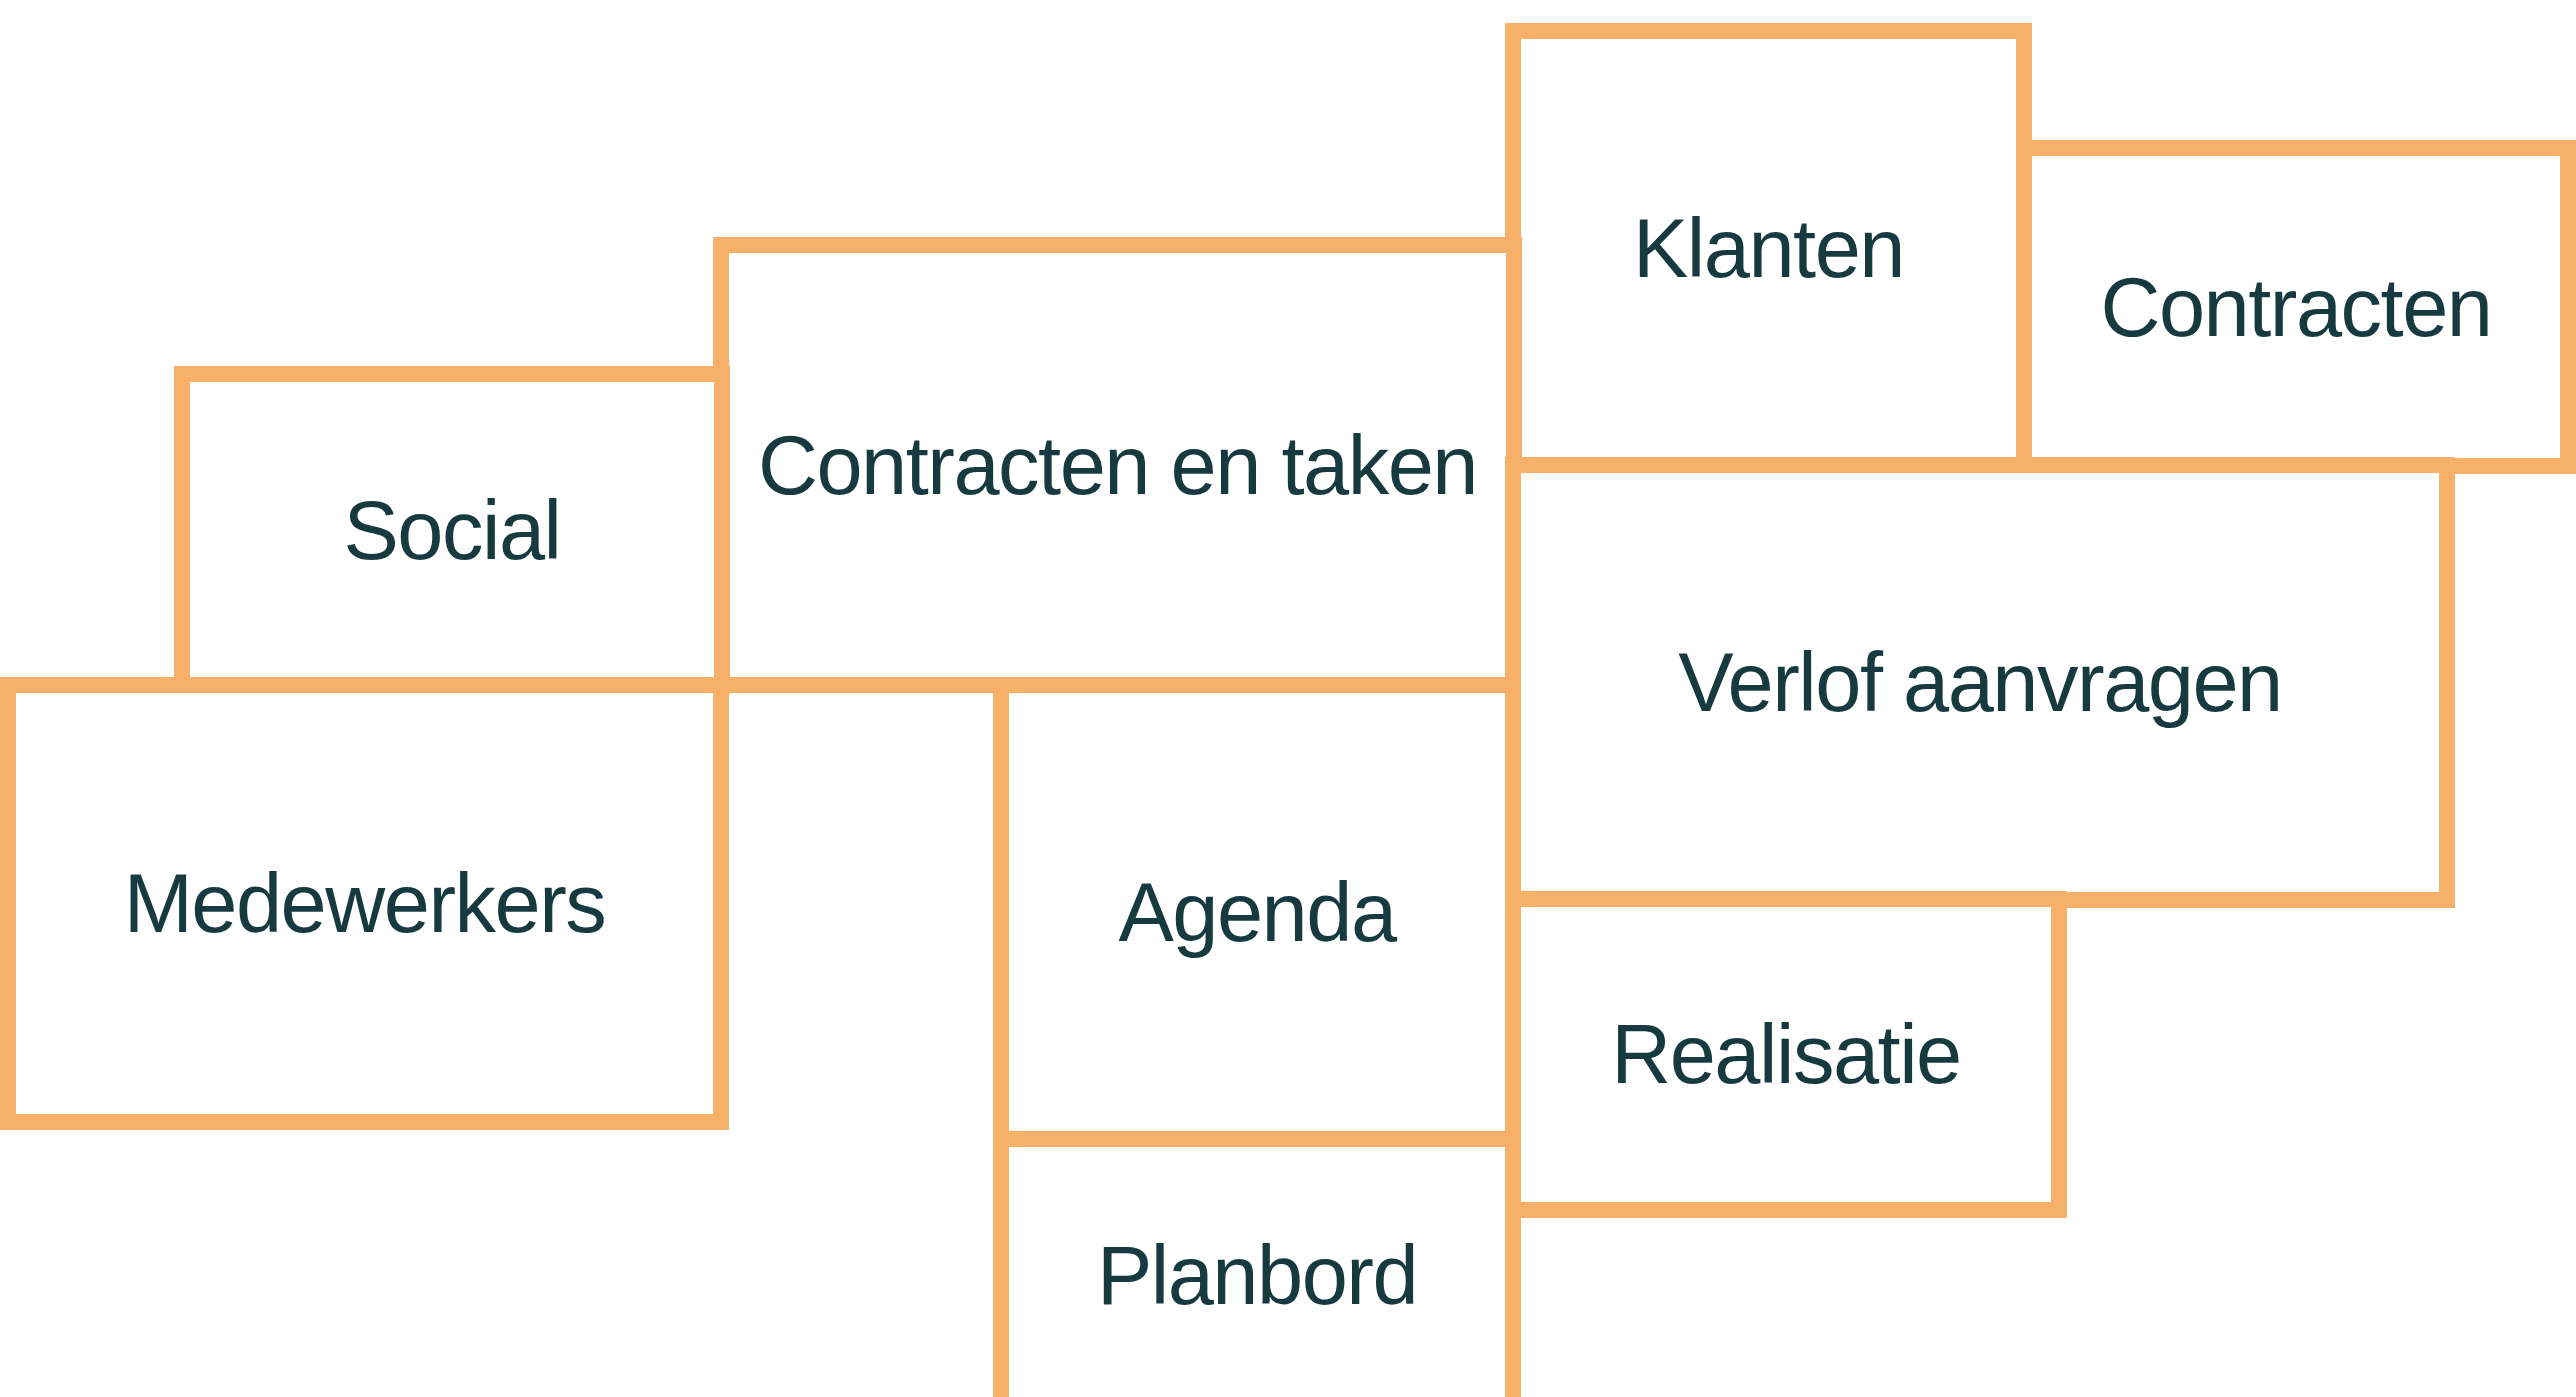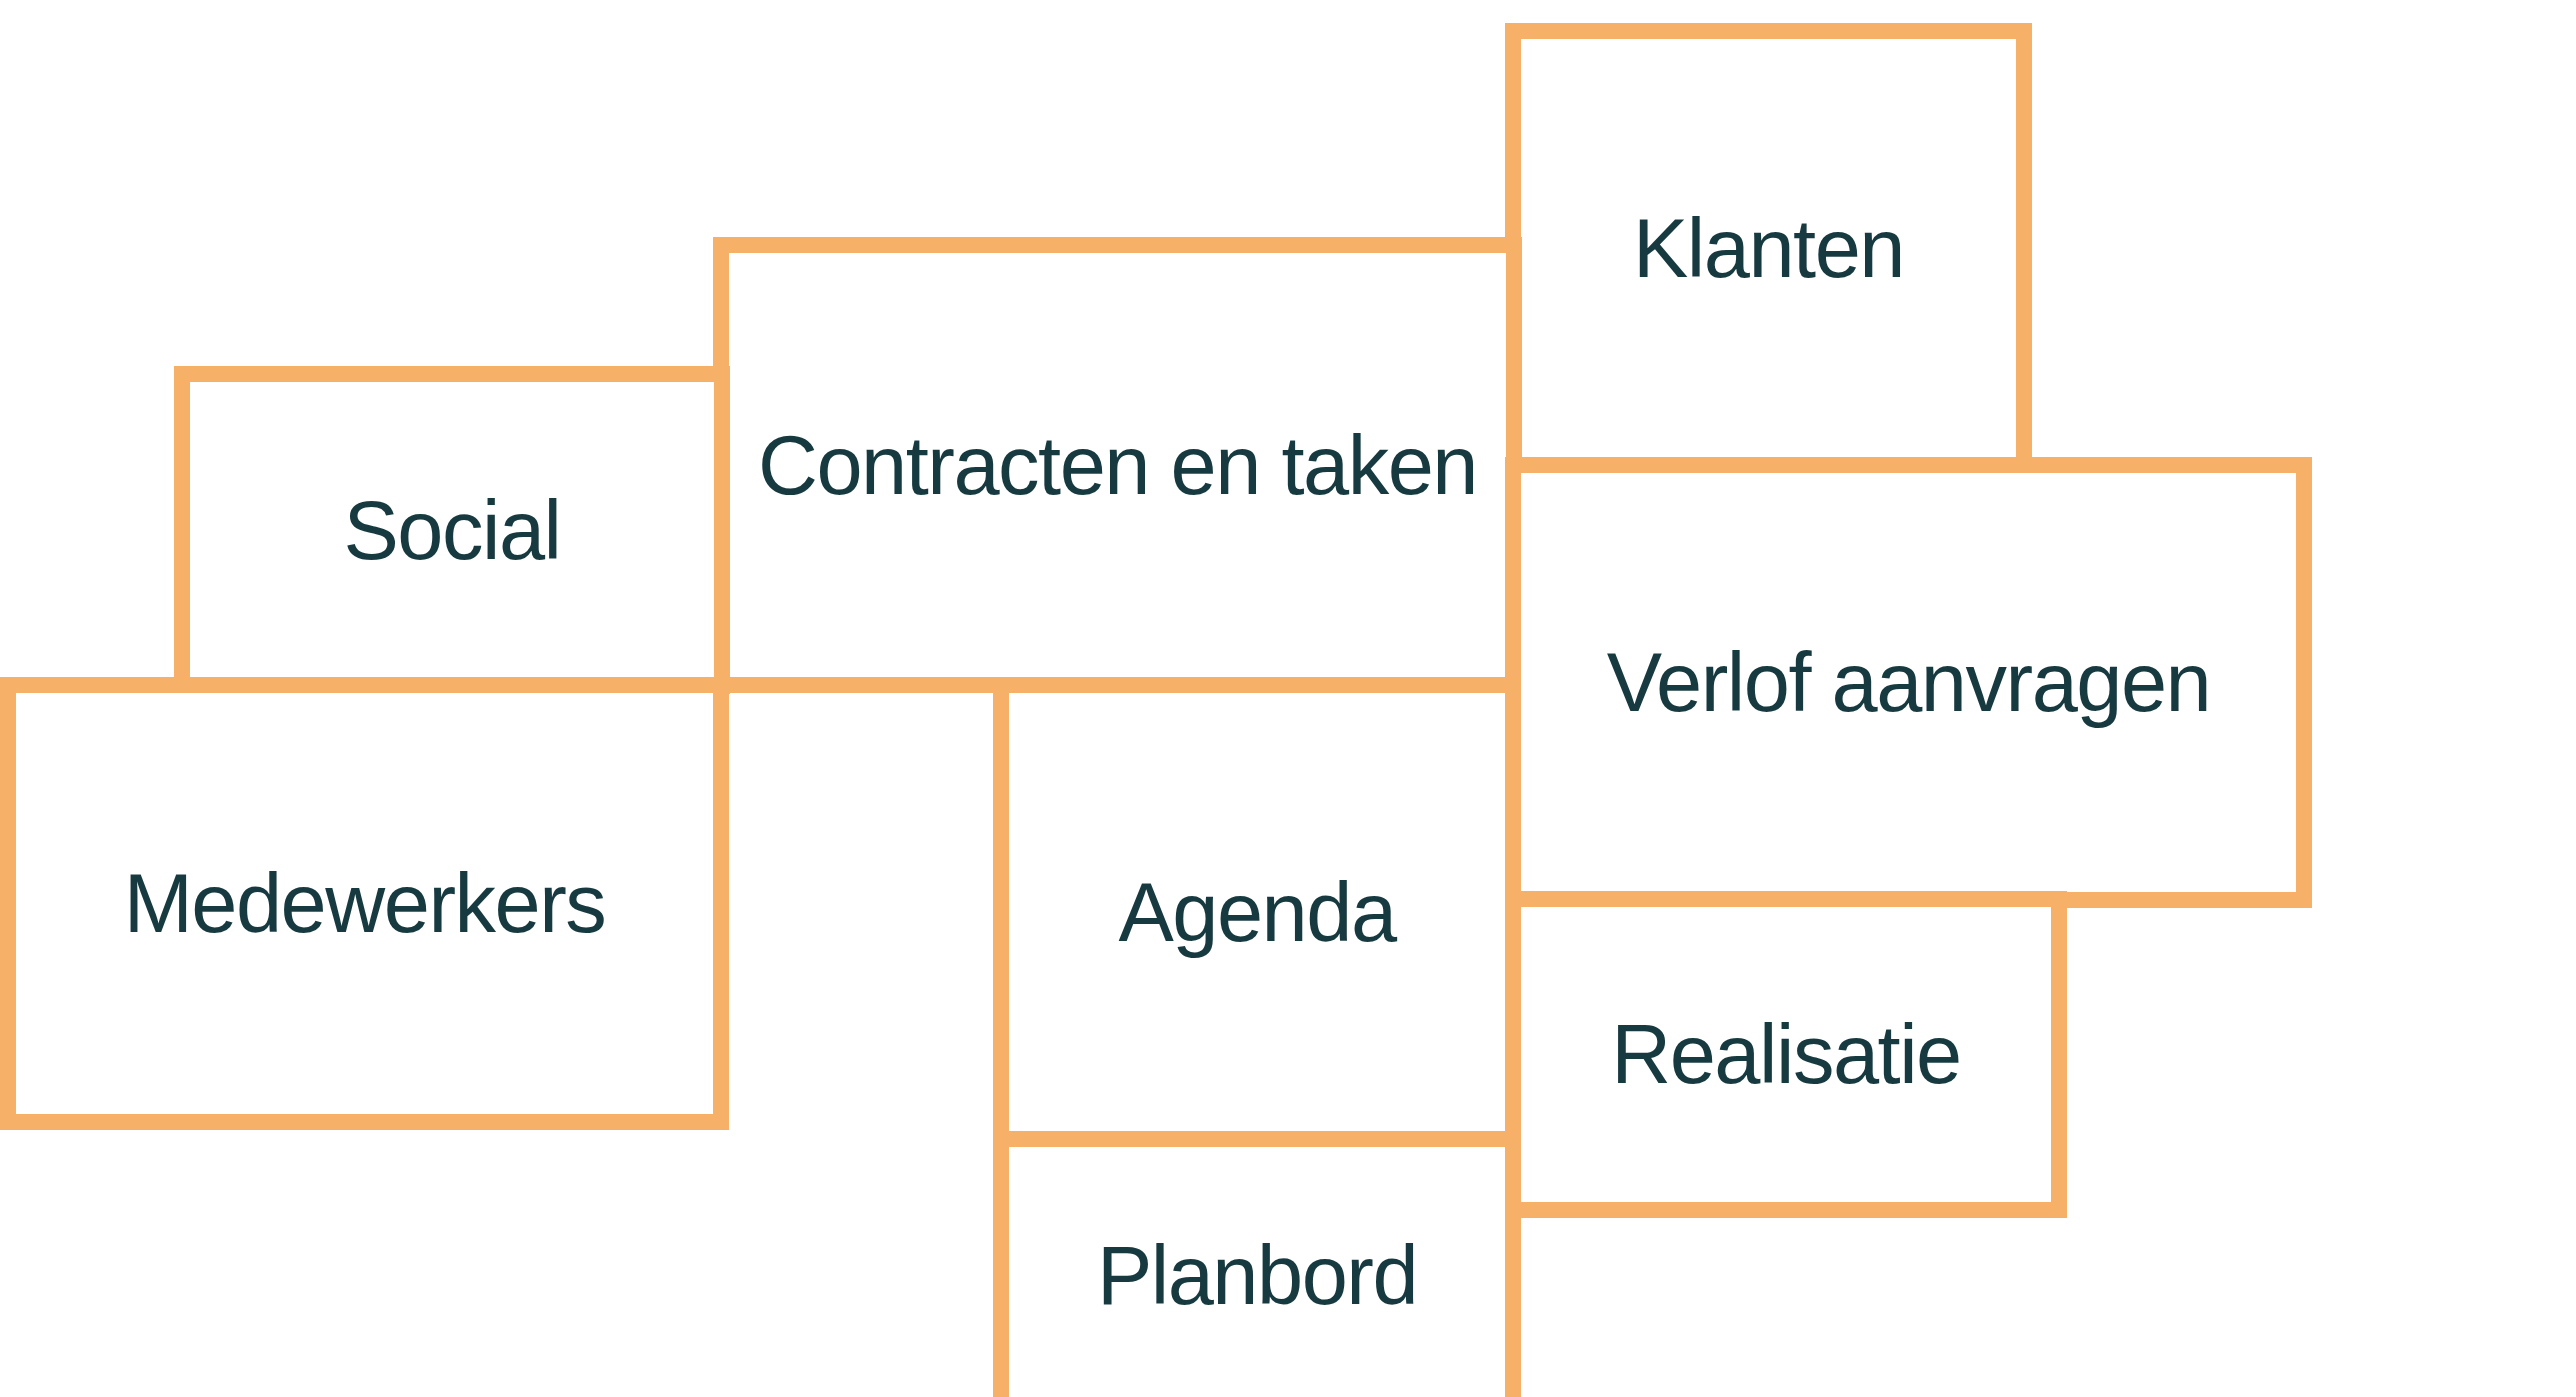--- a/index.html
+++ b/index.html
@@ -35,32 +35,35 @@
     line-height:1;
   }
   
   .box-medewerkers{left:0px;    top:654px;  width:729px;  height:453px;}
   .box-social     {left:174px;  top:343px;  width:556px;  height:328px;}
   .box-projecten  {left:713px;  top:214px;  width:809px; height:456px;}
   .box-agenda     {left:993px; top:654px;  width:528px;  height:471px;}
   .box-planbord   {left:993px; top:1108px; width:528px;  height:289px;}
   .box-klanten    {left:1505px; top:0px;    width:527px;  height:451px;}
   .box-contracten {left:2016px; top:117px;  width:560px;  height:334px;}
-  .box-verlof     {left:1505px; top:434px;  width:807px; height:451px;}
+  .box-verlof     {left:1505px; top:434px;  width:950px; height:451px;}
   .box-realisatie {left:1505px; top:868px; width:562px;  height:327px;}
 </style>
 </head>
 <body>
 
 <div class="stage">
 
   <div class="box box-klanten">
     <span class="label">Klanten</span>
   </div>
 
+  <div class="box box-contracten">
+    <span class="label">Contracten</span>
+  </div>
 
   <div class="box box-projecten">
     <span class="label">Contracten en taken</span>
   </div>
 
   <div class="box box-social">
     <span class="label">Social</span>
   </div>
 
   <div class="box box-medewerkers">

